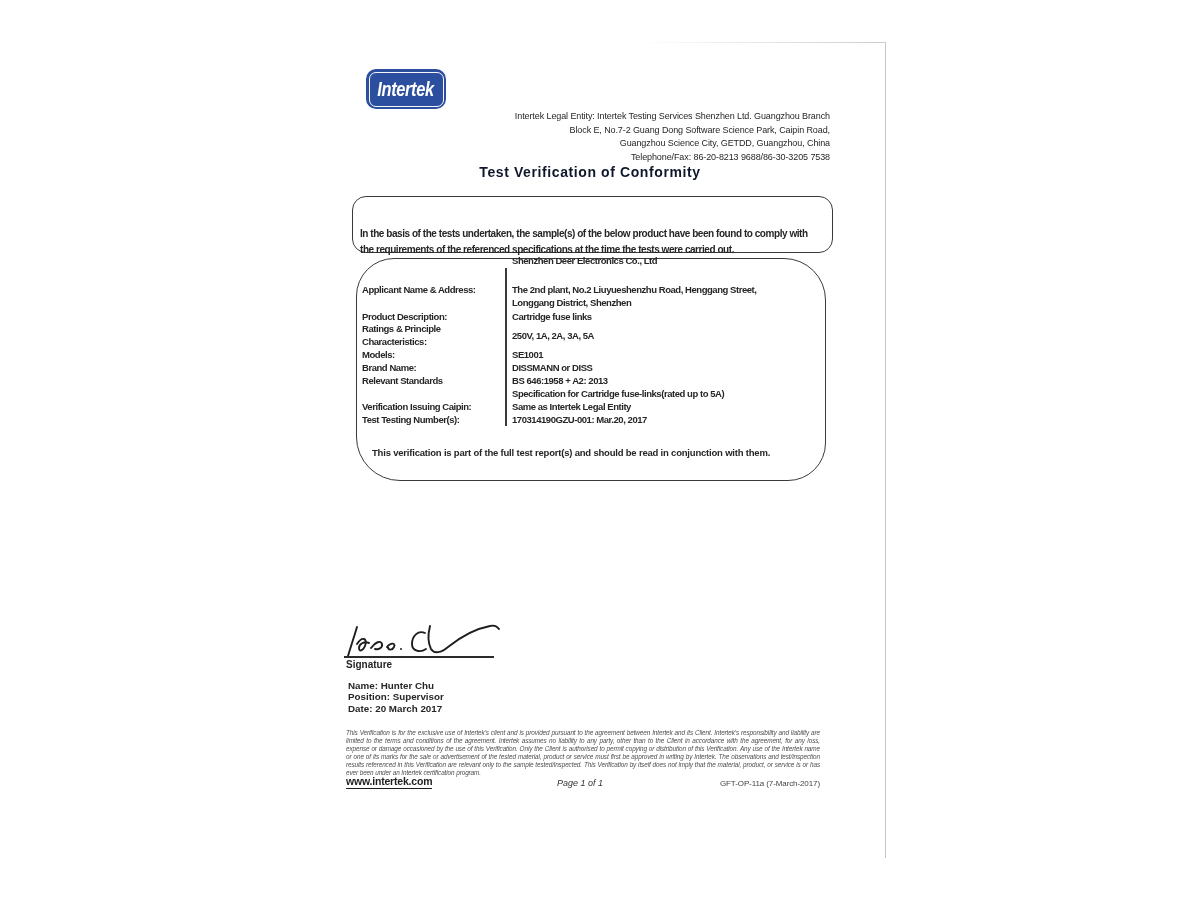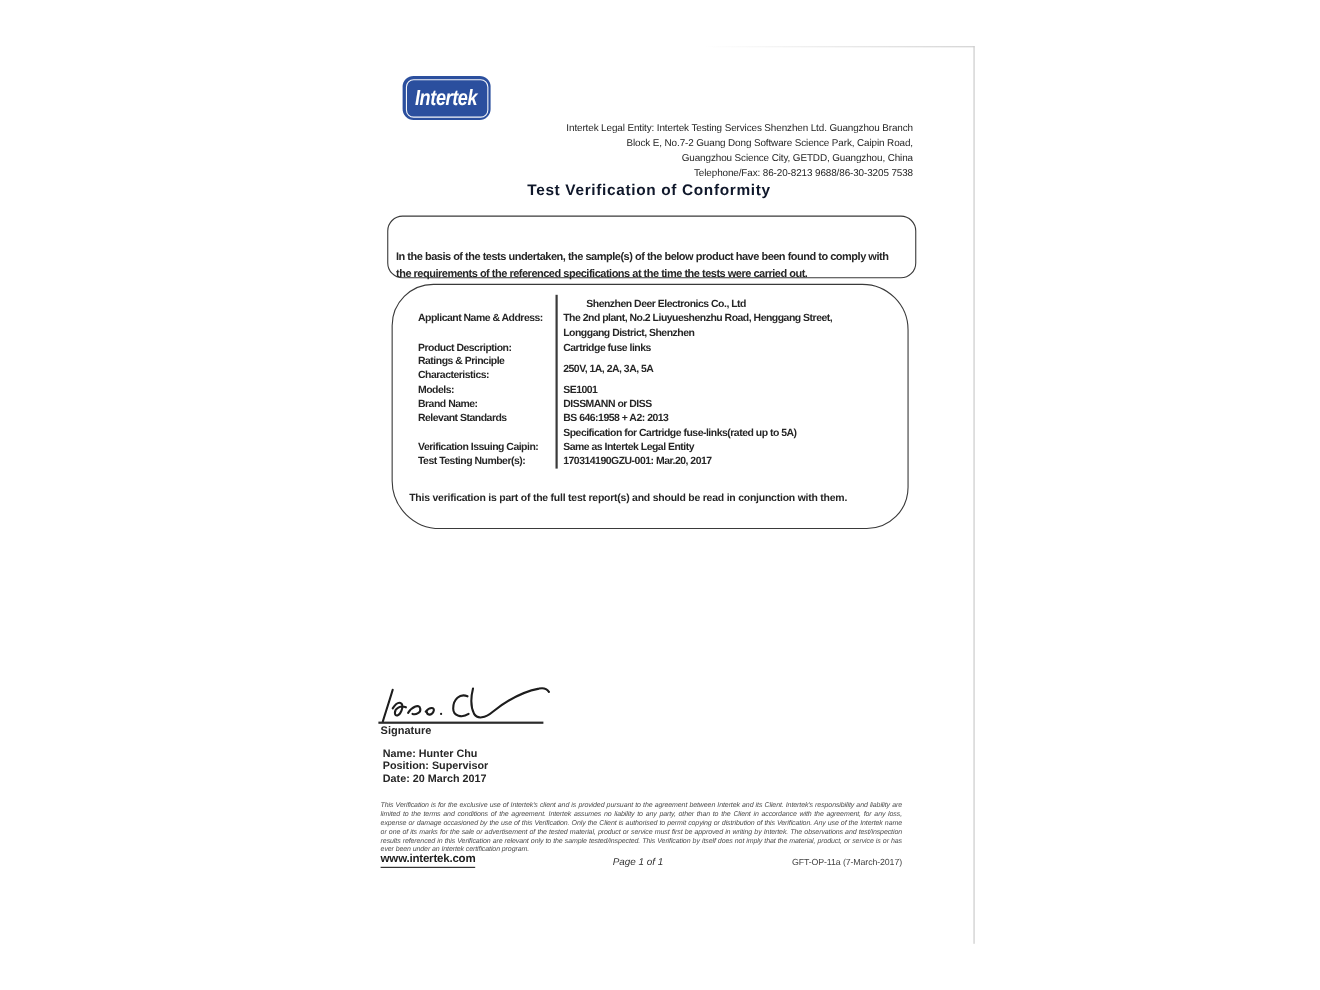--- a/index.html
+++ b/index.html
@@ -32,21 +32,21 @@
          border:1.8px solid #3a3a3a;border-radius:14px;box-sizing:border-box;}
   .intro-text{position:absolute;left:7px;top:8px;width:452px;
          font-size:10px;font-weight:bold;line-height:15.5px;letter-spacing:-0.45px;color:#262626;margin-top:21px;}
 
   
   .details-box{position:absolute;left:356px;top:258px;width:470px;height:223px;
          border:1.8px solid #3a3a3a;border-radius:38px 42px 38px 44px;box-sizing:border-box;}
   .divider{position:absolute;left:505px;top:268px;width:1.5px;height:158px;background:#3a3a3a;}
   .lbl,.val{position:absolute;font-size:9.5px;font-weight:bold;line-height:13px;
          letter-spacing:-0.45px;color:#262626;white-space:nowrap;}
-  .lbl{left:380px;text-align:right;}
+  .lbl{left:362px;text-align:right;}
   .val{left:512px;}
   .note{position:absolute;left:372px;top:447px;font-size:9.5px;font-weight:bold;
          letter-spacing:-0.2px;color:#262626;white-space:nowrap;}
 
   
   .sig-svg{position:absolute;left:342px;top:618px;}
   .sig-line{position:absolute;left:344px;top:656px;width:150px;height:1.6px;background:#2b2b2b;}
   .sig-label{position:absolute;left:346px;top:659px;font-size:10px;font-weight:bold;color:#262626;}
   .sig-block{position:absolute;left:348px;top:680px;font-size:9.8px;font-weight:bold;
          line-height:11.4px;color:#262626;}
@@ -96,21 +96,21 @@
   <div class="lbl" style="top:283px;">Applicant Name &amp; Address:</div>
   <div class="lbl" style="top:310px;">Product Description:</div>
   <div class="lbl" style="top:322px;">Ratings &amp; Principle</div>
   <div class="lbl" style="top:335px;">Characteristics:</div>
   <div class="lbl" style="top:348px;">Models:</div>
   <div class="lbl" style="top:361px;">Brand Name:</div>
   <div class="lbl" style="top:374px;">Relevant Standards</div>
   <div class="lbl" style="top:400px;">Verification Issuing Caipin:</div>
   <div class="lbl" style="top:413px;">Test Testing Number(s):</div>
 
-  <div class="val" style="top:270px;margin-left:21px;">Shenzhen Deer Electronics Co., Ltd</div>
+  <div class="val" style="top:254px;">Shenzhen Deer Electronics Co., Ltd</div>
   <div class="val" style="top:283px;">The 2nd plant, No.2 Liuyueshenzhu Road, Henggang Street,</div>
   <div class="val" style="top:296px;">Longgang District, Shenzhen</div>
   <div class="val" style="top:310px;">Cartridge fuse links</div>
   <div class="val" style="top:329px;">250V, 1A, 2A, 3A, 5A</div>
   <div class="val" style="top:348px;">SE1001</div>
   <div class="val" style="top:361px;">DISSMANN or DISS</div>
   <div class="val" style="top:374px;">BS 646:1958 + A2: 2013</div>
   <div class="val" style="top:387px;">Specification for Cartridge fuse-links(rated up to 5A)</div>
   <div class="val" style="top:400px;">Same as Intertek Legal Entity</div>
   <div class="val" style="top:413px;">170314190GZU-001: Mar.20, 2017</div>

